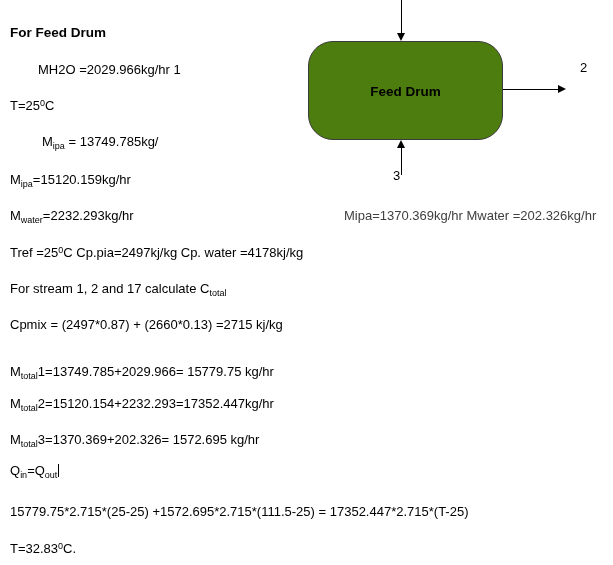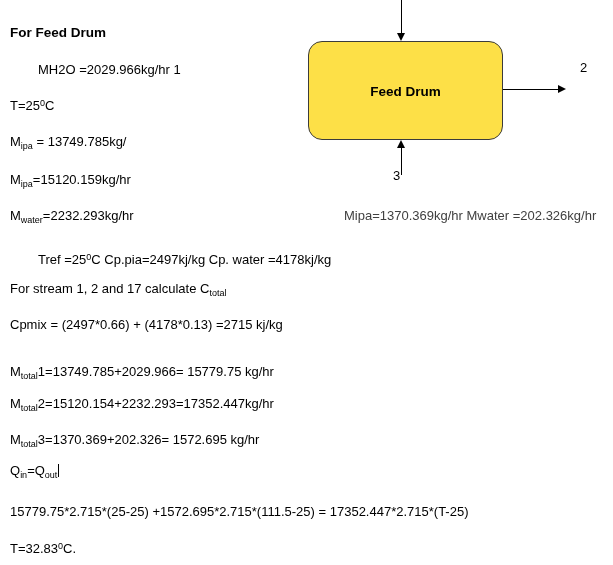--- a/index.html
+++ b/index.html
@@ -62,22 +62,22 @@
     width: 323px;
     height: 200px;
   }
   .drum-box {
     position: absolute;
     left: 18px;
     top: 41px;
     width: 195px;
     height: 99px;
     border: 1.4px solid #3b3b3b;
-    border-radius: 14px;
-    background: #fde047;
+    border-radius: 25px;
+    background: #4d7c0f;
     box-sizing: border-box;
   }
   .drum-label {
     position: absolute;
     left: 0;
     right: 0;
     top: 50%;
     transform: translateY(-50%);
     text-align: center;
     font-size: 13.5px;
@@ -149,26 +149,26 @@
   <div class="arrow-head-up" style="left:107px; top:140px;"></div>
   <div class="stream-num" style="left:103px; top:168px;">3</div>
 </div>
 
 <div class="doc">
 
   <div class="line bold" style="top:25px;">For Feed Drum</div>
 
   <div class="line" id="l-mh2o" style="top: 62px; margin-left: 28px;">MH2O =2029.966kg/hr 1</div>
   <div class="line" id="l-temp" style="top: 98px;">T=25<sup>0</sup>C</div>
-  <div class="line" id="l-mipa1" style="top: 134px;">M<sub>ipa</sub> = 13749.785kg/</div>
+  <div class="line" id="l-mipa1" style="top: 134px; margin-left: 32px;">M<sub>ipa</sub> = 13749.785kg/</div>
   <div class="line" id="l-mipa2" style="top: 172px;">M<sub>ipa</sub>=15120.159kg/hr</div>
   <div class="line" id="l-mwater" style="top: 208px;">M<sub>water</sub>=2232.293kg/hr</div>
-  <div class="line" id="l-tref" style="top: 252px; margin-left: 28px;">Tref =25<sup>0</sup>C Cp.pia=2497kj/kg Cp. water =4178kj/kg</div>
+  <div class="line" id="l-tref" style="top: 245px;">Tref =25<sup>0</sup>C Cp.pia=2497kj/kg Cp. water =4178kj/kg</div>
   <div class="line" id="l-stream" style="top: 281px;">For stream 1, 2 and 17 calculate C<sub>total</sub></div>
-  <div class="line" id="l-cpmix" style="top: 317px;">Cpmix = (2497*0.66) + (4178*0.13) =2715 kj/kg</div>
+  <div class="line" id="l-cpmix" style="top: 317px;">Cpmix = (2497*0.87) + (2660*0.13) =2715 kj/kg</div>
   <div class="line" id="l-mtotal1" style="top: 364px;">M<sub>total</sub>1=13749.785+2029.966= 15779.75 kg/hr</div>
   <div class="line" id="l-mtotal2" style="top: 396px; text-align: center;">M<sub>total</sub>2=15120.154+2232.293=17352.447kg/hr</div>
   <div class="line" id="l-mtotal3" style="top: 432px;">M<sub>total</sub>3=1370.369+202.326= 1572.695 kg/hr</div>
   <div class="line" id="l-qbalance" style="top: 463px;">Q<sub>in</sub>=Q<sub>out</sub><span class="caret"></span></div>
   <div class="line" id="l-energyeq" style="top: 504px;">15779.75*2.715*(25-25) +1572.695*2.715*(111.5-25) = 17352.447*2.715*(T-25)</div>
   <div class="line" id="l-tresult" style="top: 541px;">T=32.83<sup>0</sup>C.</div>
 
   <div class="side-note" id="side-note" style="left: 296px; top: 208px;">Mipa=1370.369kg/hr Mwater =202.326kg/hr</div>
 </div>
 

